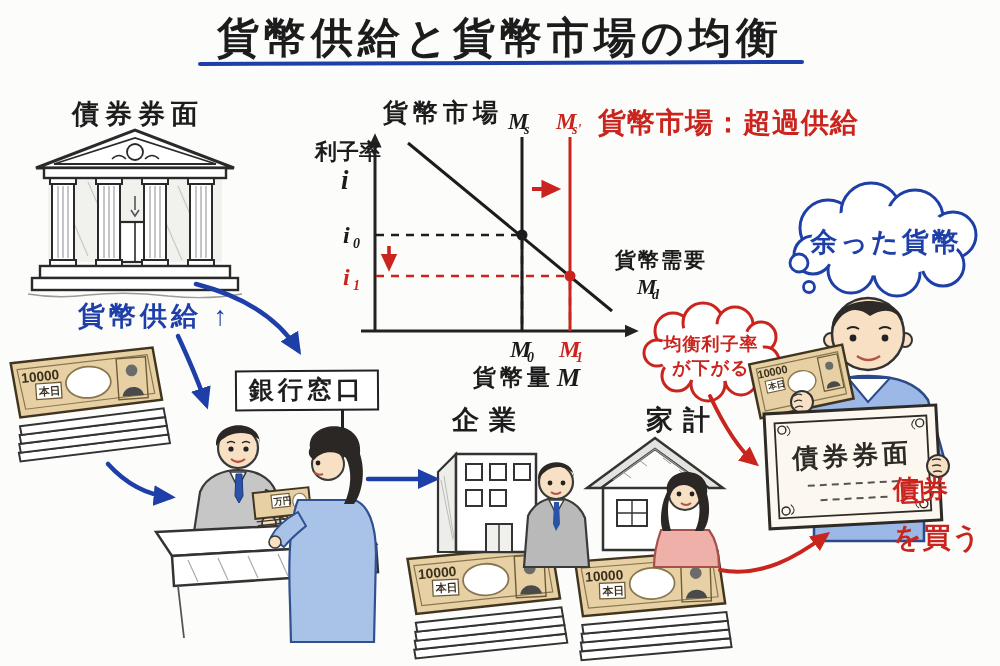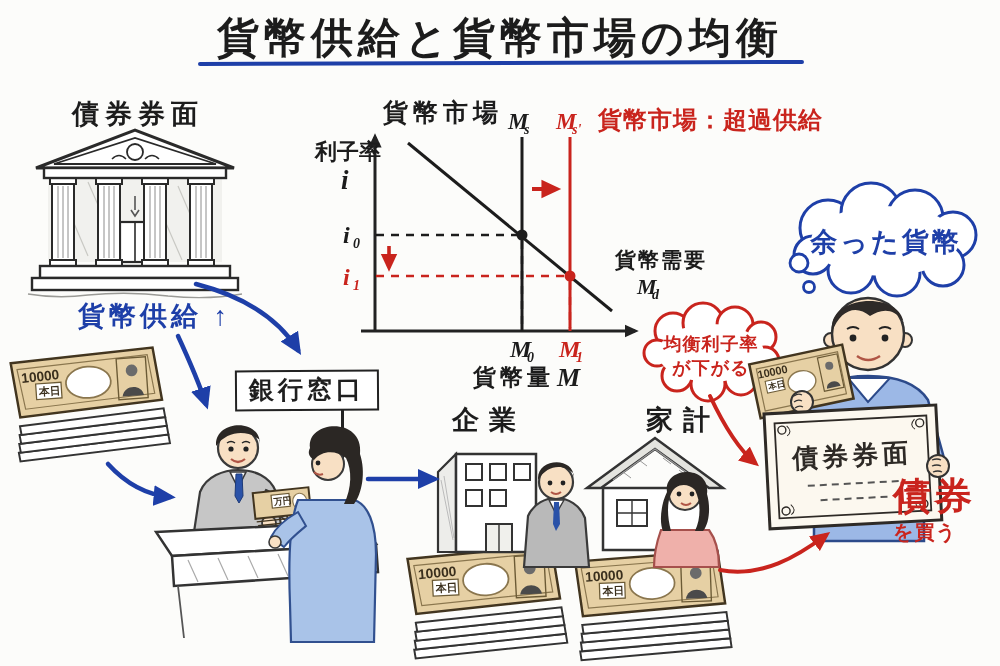--- a/index.html
+++ b/index.html
@@ -4,24 +4,24 @@
 <style>
   html,body{margin:0;padding:0;background:#e8e8e8;}
   .canvas{position:relative;width:1000px;height:666px;background:#fcfcfa;overflow:hidden;
           font-family:"Liberation Sans",sans-serif;color:#1f1f1f;}
   .abs{position:absolute;}
   .blue{color:#1e3fa8;margin-left:28px;}
   .title{width:100%;text-align:center;top:10px;font-size:42px;font-weight:700;letter-spacing:5px;color:#1c1c1c;}
   .title-underline{left:198px;top:61px;width:606px;height:4px;background:#1e3fa8;border-radius:2px;transform:rotate(-.2deg);}
   .lbl{font-size:27px;font-weight:700;letter-spacing:6px;color:#1c1c1c;}
   .boxlbl{border:2.5px solid #222;background:#fff;padding:1px 12px 3px;font-size:25px;font-weight:700;letter-spacing:4px;transform:rotate(-.4deg);}
-  .excess{font-size:24px;font-weight:700;letter-spacing:1px;color:#c9241d;}
+  .excess{font-size:28px;font-weight:700;letter-spacing:1px;color:#c9241d;}
   .buy{font-weight:700;color:#c9241d;line-height:1.2;}
-  .buy .l1{font-size:38px;letter-spacing:3px;font-family:Liberation Serif, serif;}
-  .buy .l2{font-size:20px;letter-spacing:1px;}
+  .buy .l1{font-size:26px;letter-spacing:3px;font-family:Liberation Serif, serif;}
+  .buy .l2{font-size:28px;letter-spacing:1px;margin-top:16px;}
   svg{display:block;overflow:visible;}
   svg text{font-family:"Liberation Sans",sans-serif;font-weight:700;}
   svg text.math{font-family:"Liberation Serif",serif;font-style:italic;font-weight:700;}
 </style>
 </head>
 <body>
 
 <div class="canvas">
 
   <svg width="0" height="0" style="position:absolute">

